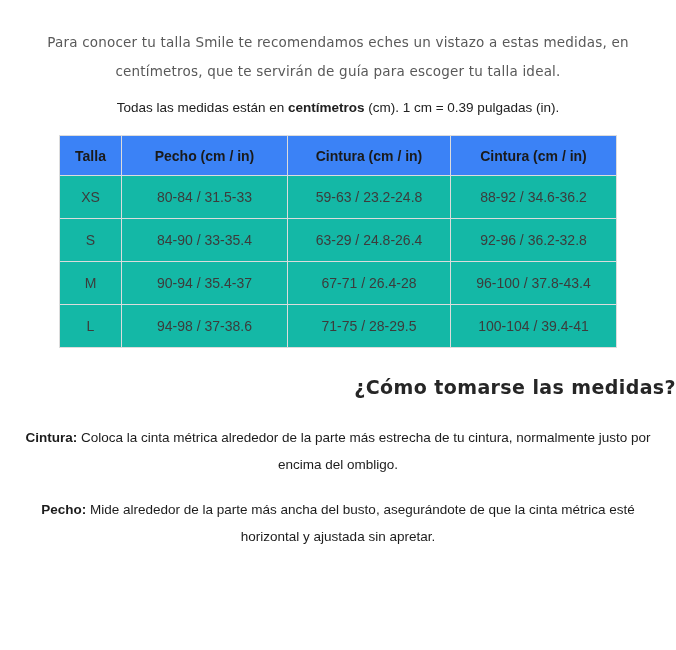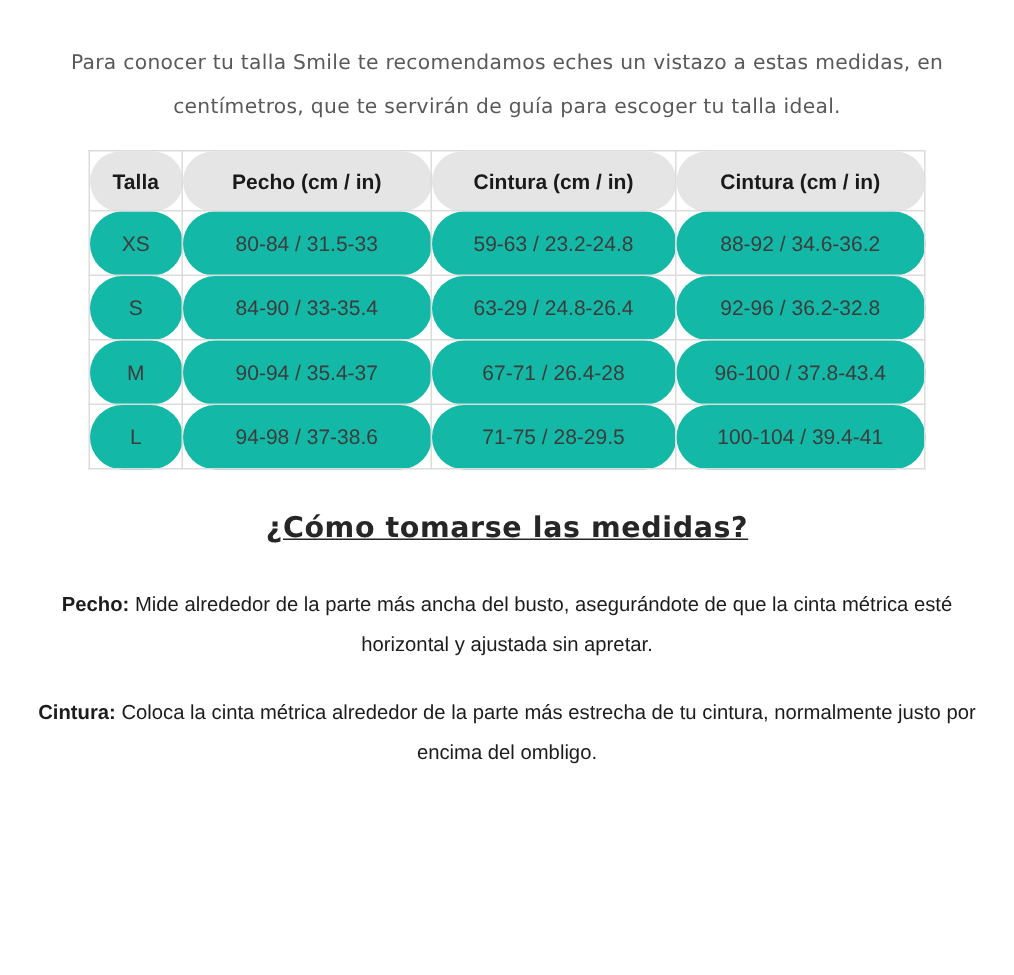--- a/index.html
+++ b/index.html
@@ -1,15 +1,15 @@
 <!DOCTYPE html>
 <html lang="es"><head>
 <meta charset="utf-8">
 <style>
-  * { box-sizing: border-box; margin: 0; padding: 0; border-radius: 22px; }
+  * { box-sizing: border-box; margin: 0; padding: 0; }
   html, body { background: #ffffff; }
   body {
     width: 676px;
     height: 650px;
     margin: 0 auto;
     font-family: "Liberation Sans", sans-serif;
     color: #1e1e1e;
     overflow: hidden;
   }
   .page {
@@ -47,59 +47,59 @@
     border-collapse: collapse;
     table-layout: fixed;
   }
   .size-table th, .size-table td {
     border: 1px solid #dcdcdc;
     text-align: center;
     vertical-align: middle;
     font-size: 14px;
   }
   .size-table thead th {
-    background: #e5e5e5;
+    background: #3b82f6;
     font-weight: 700;
     color: #1a1a1a;
     height: 40px;
   }
   .size-table tbody td {
     background: #14b8a6;
     color: #3c3c3c;
     height: 43px;
   }
 
   
   .howto-title {
     font-family: "DejaVu Sans", sans-serif;
     font-size: 19px;
     font-weight: 700;
     letter-spacing: 0.4px;
     color: #262626;
-    text-align: center;
+    text-align: right;
     margin: 28px auto 26px auto;
-    text-decoration: underline;
   }
   .howto-item {
     font-size: 13.5px;
     line-height: 27px;
     color: #1c1c1c;
     text-align: center;
     max-width: 628px;
     margin: 0 auto 18px auto;
   }
   .howto-item b { font-weight: 700; }
 </style>
 </head>
 <body>
 
 <div class="page">
 
   <p class="intro">Para conocer tu talla Smile te recomendamos eches un vistazo a estas medidas, en centímetros, que te servirán de guía para escoger tu talla ideal.</p>
 
+  <p class="units-note"><span>Todas las medidas están en </span><b>centímetros</b><span> (cm). 1 cm = 0.39 pulgadas (in).</span></p>
 
   <table class="size-table">
     <colgroup>
       <col style="width: 62px">
       <col style="width: 166px">
       <col style="width: 163px">
       <col style="width: 166px">
     </colgroup>
     <thead>
       <tr>
@@ -132,17 +132,17 @@
         <td>L</td>
         <td>94-98 / 37-38.6</td>
         <td>71-75 / 28-29.5</td>
         <td>100-104 / 39.4-41</td>
       </tr>
     </tbody>
   </table>
 
   <h2 class="howto-title">¿Cómo tomarse las medidas?</h2>
 
+  <p class="howto-item"><b>Cintura:</b><span> Coloca la cinta métrica alrededor de la parte más estrecha de tu cintura, normalmente justo por encima del ombligo.</span></p>
+
   <p class="howto-item"><b>Pecho:</b><span> Mide alrededor de la parte más ancha del busto, asegurándote de que la cinta métrica esté horizontal y ajustada sin apretar.</span></p>
-
-  <p class="howto-item"><b>Cintura:</b><span> Coloca la cinta métrica alrededor de la parte más estrecha de tu cintura, normalmente justo por encima del ombligo.</span></p>
 
 </div>
 
 </body></html>

